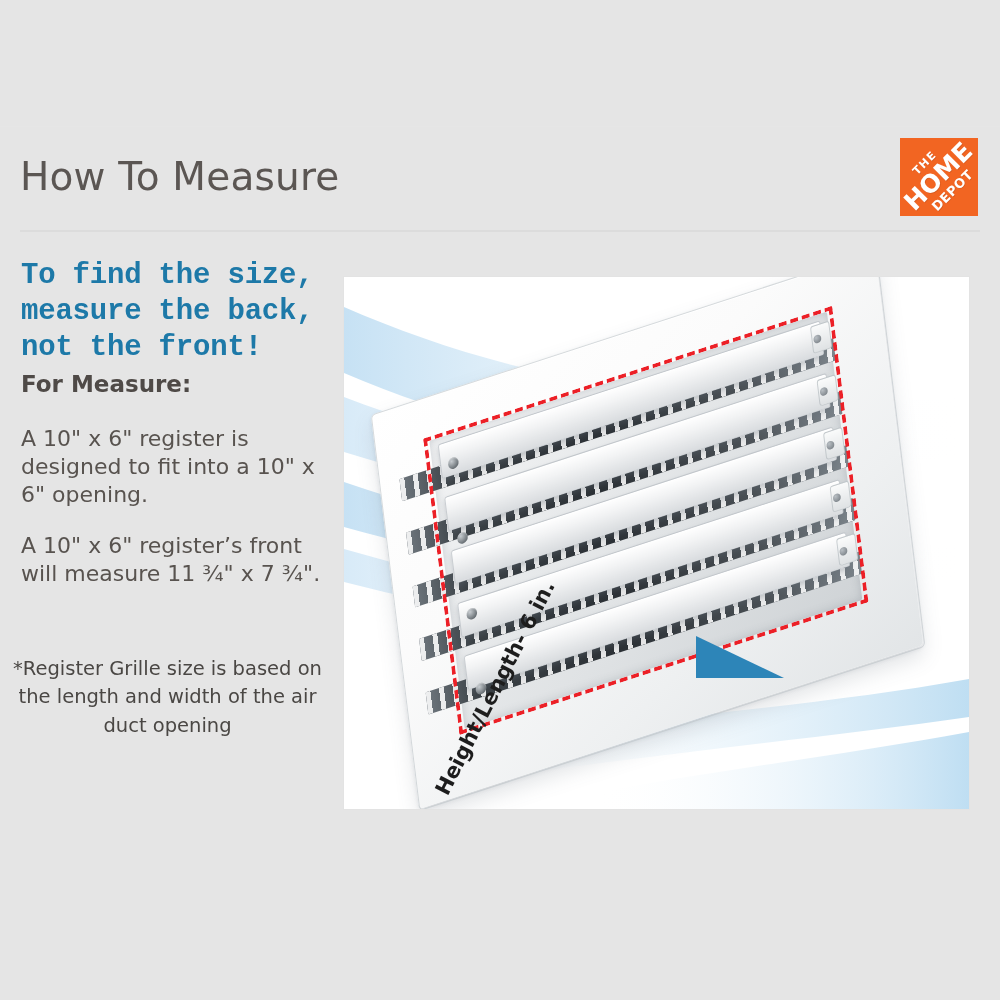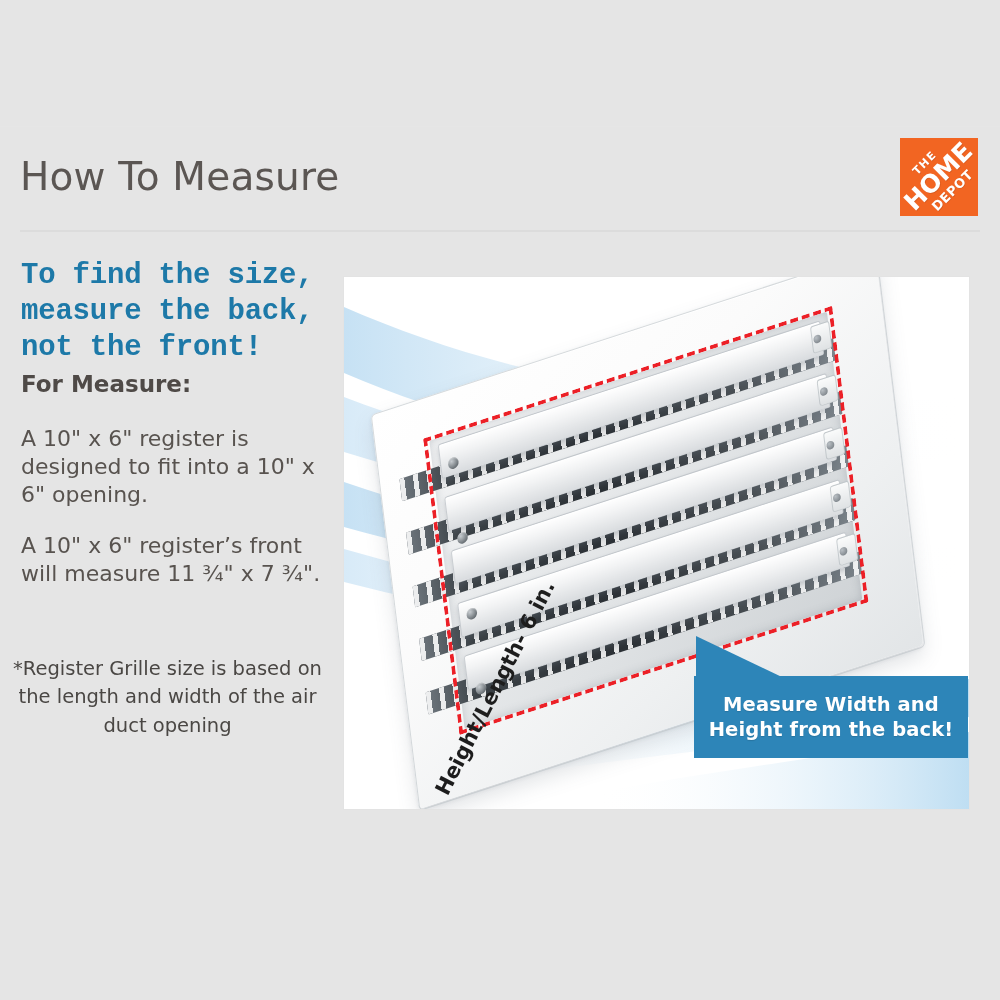--- a/index.html
+++ b/index.html
@@ -291,17 +291,14 @@
 
         <div class="dash-outline"></div>
       </div>
 
       <div class="dim-label label-height">Height/Length- 6 in.</div>
 
     </div>
   </div>
 
   <div class="callout-tail"></div>
-  <div class="callout">
-    <div class="callout-text">Measure Width and Height from the back!</div>
-  </div>
 
 </div>
 
 </body></html>

